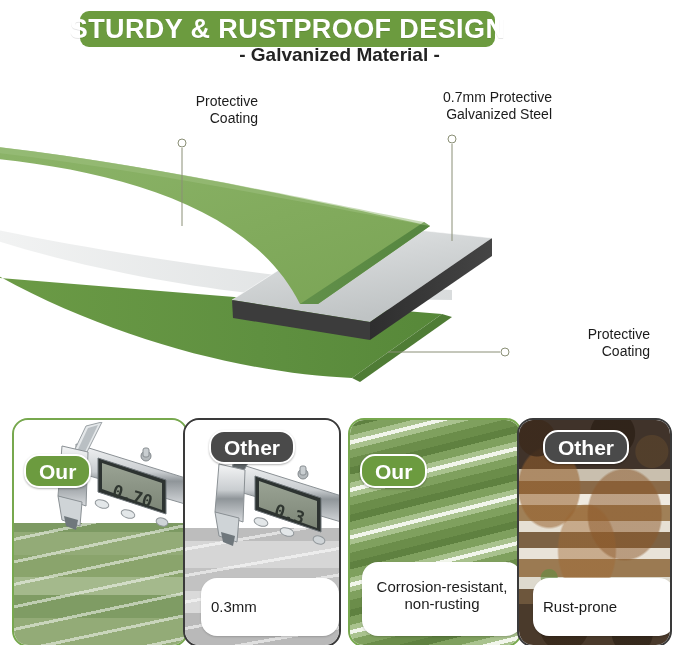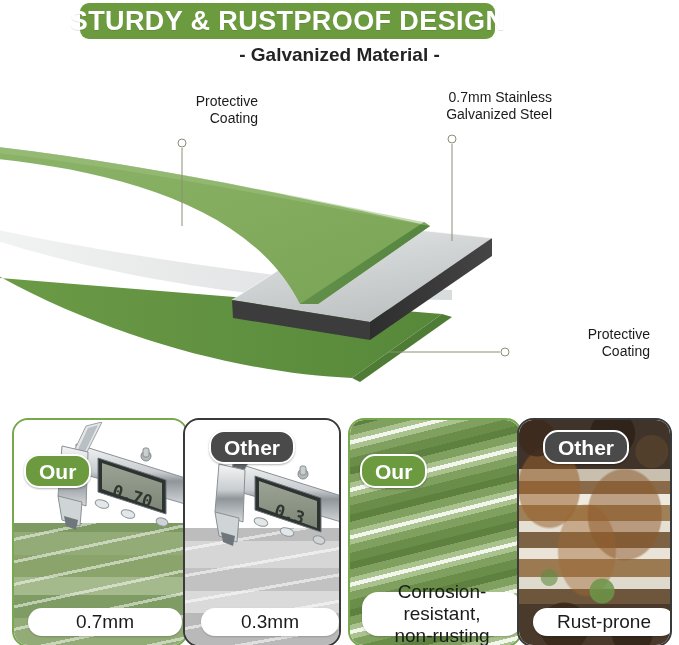--- a/index.html
+++ b/index.html
@@ -9,21 +9,21 @@
     font-family:"Liberation Sans","DejaVu Sans",sans-serif;
     color:#1b1b1b;
     overflow:hidden;
     position:relative;
   }
   .page{position:relative;width:679px;height:645px;background:#fff;}
 
   
   .header{position:absolute;left:0;top:0;width:679px;height:78px;}
   .title-banner{
-    position:absolute;left:80px;top:3px;width:415px;height:36px;
+    position:absolute;left:80px;top:11px;width:415px;height:36px;
     background:#6c9b3f;border-radius:9px;
     display:flex;align-items:center;justify-content:center;
   }
   .title-banner .title-text{
     color:#ffffff;font-size:27px;font-weight:bold;letter-spacing:0.4px;
     line-height:1;white-space:nowrap;
     text-shadow:0 1px 0 rgba(0,0,0,.10);
   }
   .subtitle{
     position:absolute;left:0;top:44px;width:679px;text-align:center;
@@ -140,24 +140,24 @@
     box-shadow:0 1px 2px rgba(0,0,0,.3);
     white-space:nowrap;
   }
   .badge-our{left:10px;background:#6c9b3f;margin-top:24px;}
   .badge-other{left:24px;background:#4a4a4a;}
 
   
   .caption{
     position:absolute;bottom:9px;
     background:#ffffff;border-radius:16px;
-    display:flex;align-items:center;justify-content:center;
-    font-size:19px;color:#1b1b1b;text-align:center;line-height:1.15;
+    display:flex;align-items:center;
+    font-size:15px;color:#1b1b1b;text-align:center;line-height:1.15;
     box-shadow:0 1px 2px rgba(0,0,0,.18);
-    padding:1px 10px;
+    padding:16px 10px;
   }
 </style>
 </head>
 <body>
 
 <div class="page">
 
   <div class="header">
     <div class="title-banner">
       <span class="title-text">STURDY &amp; RUSTPROOF DESIGN</span>
@@ -230,21 +230,21 @@
         <circle cx="505" cy="274" r="4" fill="#ffffff"></circle>
       </g>
     </svg>
 
     <div class="lbl lbl-coating-top">
       <div>Protective</div>
       <div>Coating</div>
     </div>
 
     <div class="lbl lbl-steel">
-      <div>0.7mm Stainless</div>
+      <div>0.7mm Protective</div>
       <div>Galvanized Steel</div>
     </div>
 
     <div class="lbl lbl-coating-bottom">
       <div>Protective</div>
       <div>Coating</div>
     </div>
   </div>
 
   <div class="panels">
@@ -286,21 +286,20 @@
               <circle cx="104" cy="34" r="5" fill="#b5babd" stroke="#82888c"></circle>
               <rect x="101" y="26" width="6" height="9" rx="2" fill="#c9ced1" stroke="#888e92"></rect>
 
               <ellipse cx="60" cy="82" rx="7" ry="4" fill="#e3e7e9" stroke="#8f9599" transform="rotate(17 60 82)"></ellipse>
               <ellipse cx="86" cy="92" rx="7" ry="4" fill="#e3e7e9" stroke="#8f9599" transform="rotate(17 86 92)"></ellipse>
               <ellipse cx="120" cy="100" rx="6" ry="4" fill="#cfd4d7" stroke="#8f9599" transform="rotate(17 120 100)"></ellipse>
             </svg>
           </div>
         </div>
         <div class="badge badge-our">Our</div>
-        <div class="caption" style="left:14px;width:134px;height:26px;">0.7mm</div>
       </div>
 
       <div class="panel other" style="left:171px;width:154px;">
         <div class="panel-inner">
           <div class="photo ph-silver-sheet">
             <div class="stripes"></div>
             <svg class="caliper" style="left:18px;top:22px;" width="145" height="110" viewBox="0 0 145 110">
               <defs>
                 <linearGradient id="cal2" x1="0" y1="0" x2="0" y2="1">
                   <stop offset="0%" stop-color="#f4f5f6"></stop>

